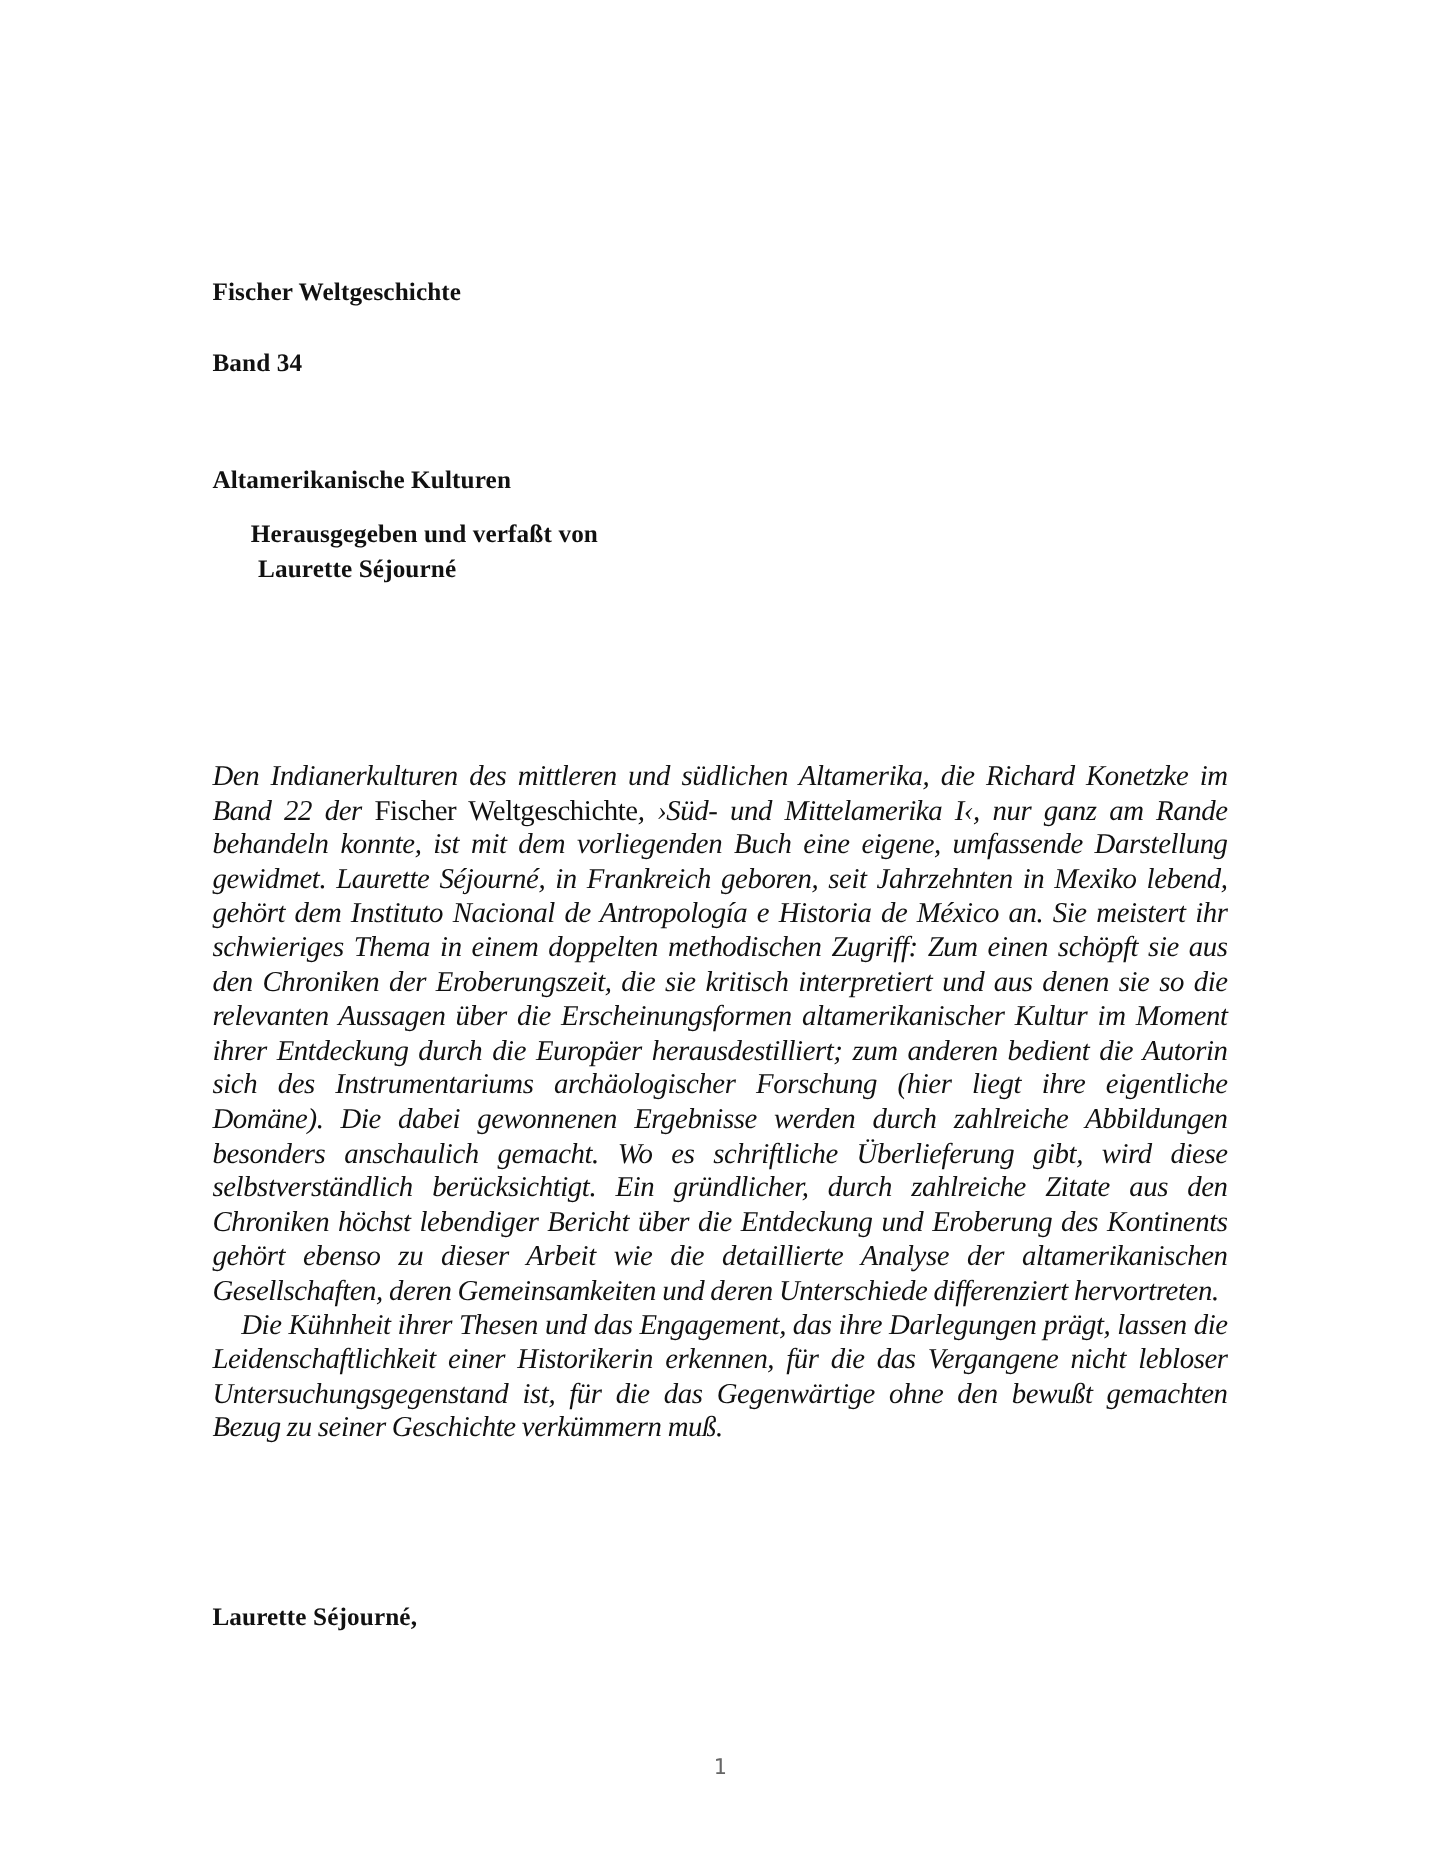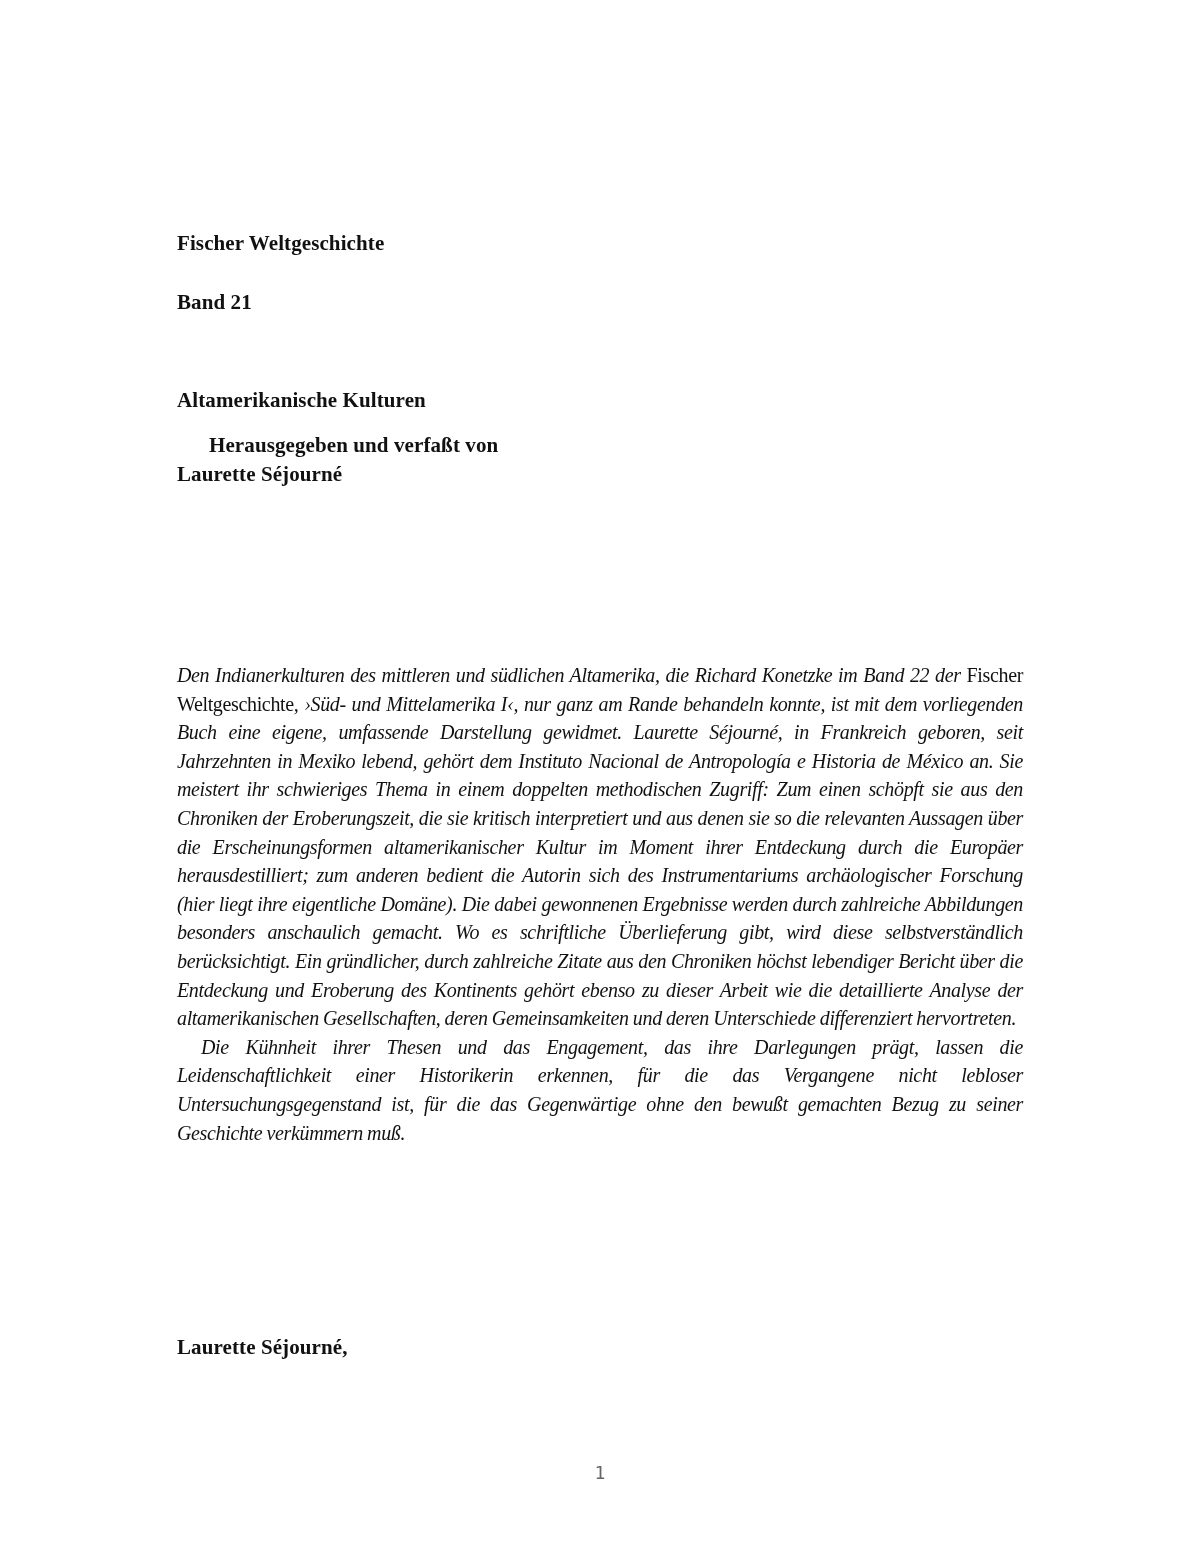--- a/index.html
+++ b/index.html
@@ -29,26 +29,25 @@
       line-height: 28px;
       white-space: nowrap;
       letter-spacing: 0.1px;
     }
     .blurb {
       position: absolute;
       left: 177px;
       top: 633px;
       width: 846px;
       font-style: italic;
-      font-size: 20px;
+      font-size: 24px;
       line-height: 28.6px;
       text-align: justify;
       letter-spacing: -0.35px;
       word-spacing: -0.5px;
-      margin-top: 28px;
     }
     .blurb p {
       margin: 0;
     }
     .blurb p + p {
       text-indent: 24px;
     }
     .blurb .upright {
       font-style: normal;
     }
@@ -62,24 +61,24 @@
       font-size: 18px;
       color: #666666;
     }
   </style>
 </head>
 <body>
 
 <div class="page">
 
   <div class="bold-line" style="top:229px;">Fischer Weltgeschichte</div>
-  <div class="bold-line" style="top:288px;">Band 21</div>
+  <div class="bold-line" style="top:288px;">Band 34</div>
   <div class="bold-line" style="top:386px;">Altamerikanische Kulturen</div>
   <div class="bold-line" style="top:431px;margin-left:32px;">Herausgegeben und verfaßt von</div>
-  <div class="bold-line" style="top:460px;">Laurette Séjourné</div>
+  <div class="bold-line" style="top:460px;margin-left:38px;">Laurette Séjourné</div>
 
   <div class="blurb">
     <p><span>Den Indianerkulturen des mittleren und südlichen Altamerika, die Richard Konetzke im Band 22 der </span><span class="upright">Fischer Weltgeschichte</span><span>, ›Süd- und Mittelamerika I‹, nur ganz am Rande behandeln konnte, ist mit dem vorliegenden Buch eine eigene, umfassende Darstellung gewidmet. Laurette Séjourné, in Frankreich geboren, seit Jahrzehnten in Mexiko lebend, gehört dem Instituto Nacional de Antropología e Historia de México an. Sie meistert ihr schwieriges Thema in einem doppelten methodischen Zugriff: Zum einen schöpft sie aus den Chroniken der Eroberungszeit, die sie kritisch interpretiert und aus denen sie so die relevanten Aussagen über die Erscheinungsformen altamerikanischer Kultur im Moment ihrer Entdeckung durch die Europäer herausdestilliert; zum anderen bedient die Autorin sich des Instrumentariums archäologischer Forschung (hier liegt ihre eigentliche Domäne). Die dabei gewonnenen Ergebnisse werden durch zahlreiche Abbildungen besonders anschaulich gemacht. Wo es schriftliche Überlieferung gibt, wird diese selbstverständlich berücksichtigt. Ein gründlicher, durch zahlreiche Zitate aus den Chroniken höchst lebendiger Bericht über die Entdeckung und Eroberung des Kontinents gehört ebenso zu dieser Arbeit wie die detaillierte Analyse der altamerikanischen Gesellschaften, deren Gemeinsamkeiten und deren Unterschiede differenziert hervortreten.</span></p>
     <p>Die Kühnheit ihrer Thesen und das Engagement, das ihre Darlegungen prägt, lassen die Leidenschaftlichkeit einer Historikerin erkennen, für die das Vergangene nicht lebloser Untersuchungsgegenstand ist, für die das Gegenwärtige ohne den bewußt gemachten Bezug zu seiner Geschichte verkümmern muß.</p>
   </div>
 
   <div class="bold-line" style="top:1333px;">Laurette Séjourné,</div>
 
   <div class="page-number">1</div>
 

